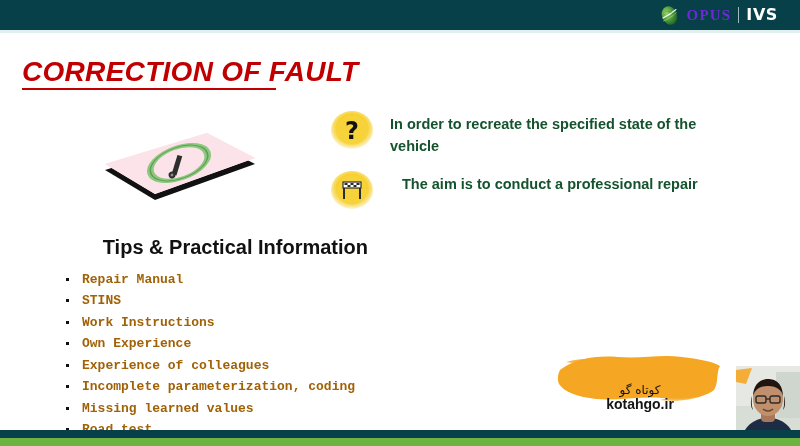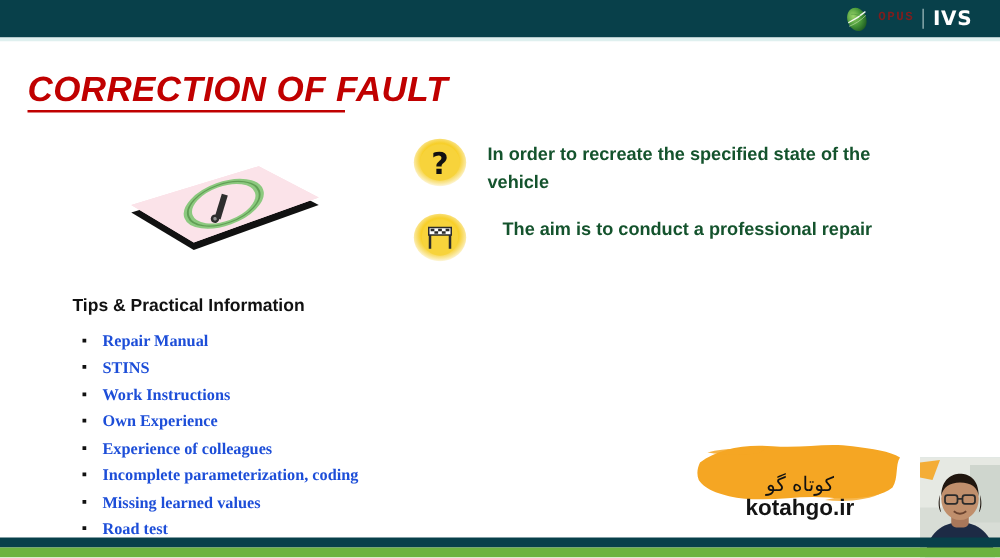--- a/index.html
+++ b/index.html
@@ -25,22 +25,22 @@
     background:#dff0ef;
   }
   .brand{
     position:absolute;right:22px;top:4px;
     height:22px;display:flex;align-items:center;gap:7px;
   }
   .brand-globe{
     width:21px;height:21px;position:relative;display:block;
   }
   .brand-word{
-    color:#7f1d1d;font-size:10px;font-weight:bold;letter-spacing:1.2px;
-    font-family:Liberation Mono, monospace;
+    color:#6d28d9;font-size:15px;font-weight:bold;letter-spacing:1.2px;
+    font-family:Liberation Serif, serif;
     line-height:1;
   }
   .brand-sep{
     width:1px;height:16px;background:#9fbcbd;display:block;
   }
   .brand-sub{
     color:#ffffff;font-size:16px;font-weight:bold;letter-spacing:.6px;
     font-family:"DejaVu Sans", sans-serif;line-height:1;
   }
 
@@ -78,55 +78,56 @@
     font-size:14.5px;font-weight:bold;color:#14532d;line-height:1.5;
     padding-top:4px;max-width:320px;
     font-family:"Liberation Sans", sans-serif;
   }
 
   
   .col{position:absolute;}
   .col-left{left:58px;top:236px;width:310px;}
   .col-right{left:368px;top:236px;width:370px;}
   .col-head{
-    font-size:14px;font-weight:bold;color:#111111;margin:0 0 12px 0;
-    font-family:"Liberation Sans", sans-serif;
+    font-size:20px;font-weight:bold;color:#111111;margin:0 0 12px 0;
+    font-family:"Liberation Sans", sans-serif;
+    text-align:right;
   }
   ul.bullets{
     list-style:none;margin:0;padding:0;
   }
   ul.bullets li{
     position:relative;
     padding-left:24px;
     margin-bottom:3px;
-    font-size:13px;font-weight:bold;color:#1d4ed8;line-height:1.42;
-    font-family:Liberation Serif, serif;
+    font-size:13px;font-weight:bold;color:#a16207;line-height:1.42;
+    font-family:Liberation Mono, monospace;
   }
   ul.bullets li:before{
     content:"";
     position:absolute;left:8px;top:7px;
     width:3px;height:3px;background:#111111;border-radius:0;
   }
   .col-right ul.bullets li{margin-bottom:2px;}
 
   
   .watermark{
     position:absolute;left:556px;top:350px;width:168px;height:58px;
   }
   .wm-text{
     position:absolute;left:0;top:0;width:168px;height:58px;
     display:flex;flex-direction:column;align-items:center;justify-content:center;
     gap:1px;
   }
   .wm-fa{
-    font-size:16px;color:#111111;font-weight:normal;direction:rtl;
+    font-size:12px;color:#111111;font-weight:normal;direction:rtl;
     font-family:"DejaVu Sans", sans-serif;line-height:1;margin-top:36px;
   }
   .wm-en{
-    font-size:18px;color:#141414;font-weight:bold;
+    font-size:14px;color:#141414;font-weight:bold;
     font-family:"Liberation Sans", sans-serif;line-height:1;
   }
 
   
   .webcam{
     position:absolute;left:736px;top:366px;width:64px;height:80px;
     overflow:hidden;background:#c9d3cd;
   }
 
   

